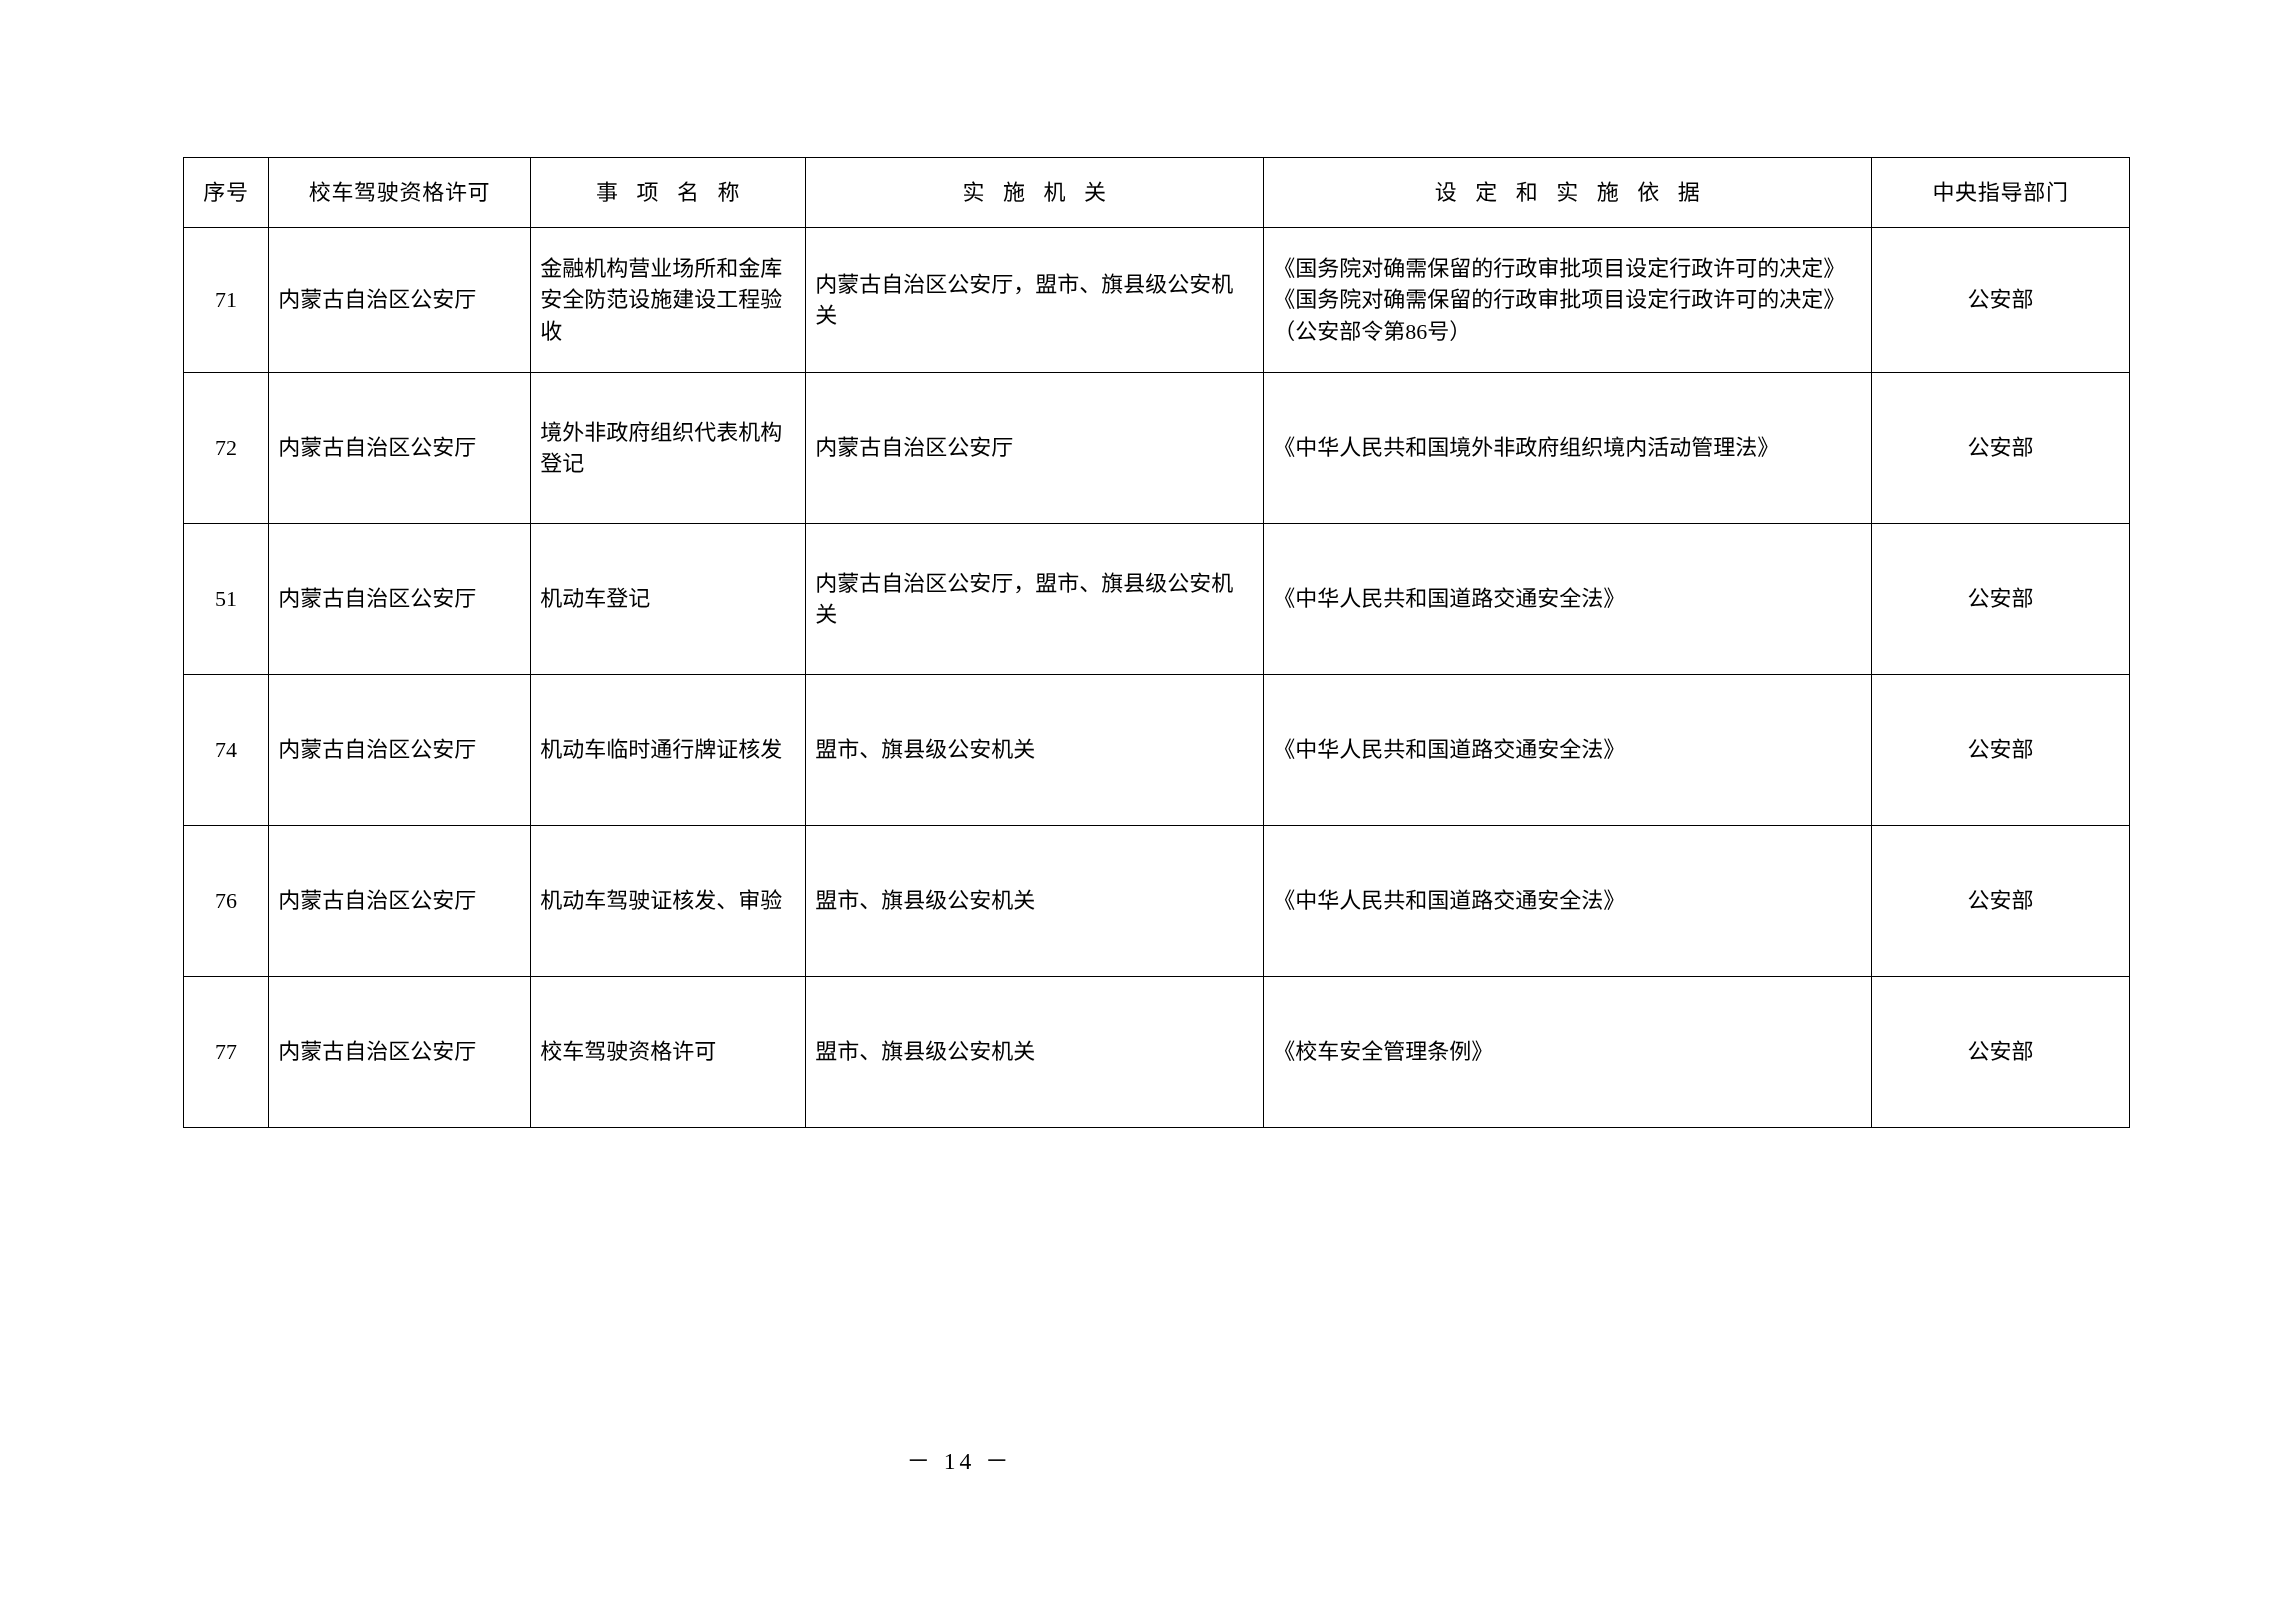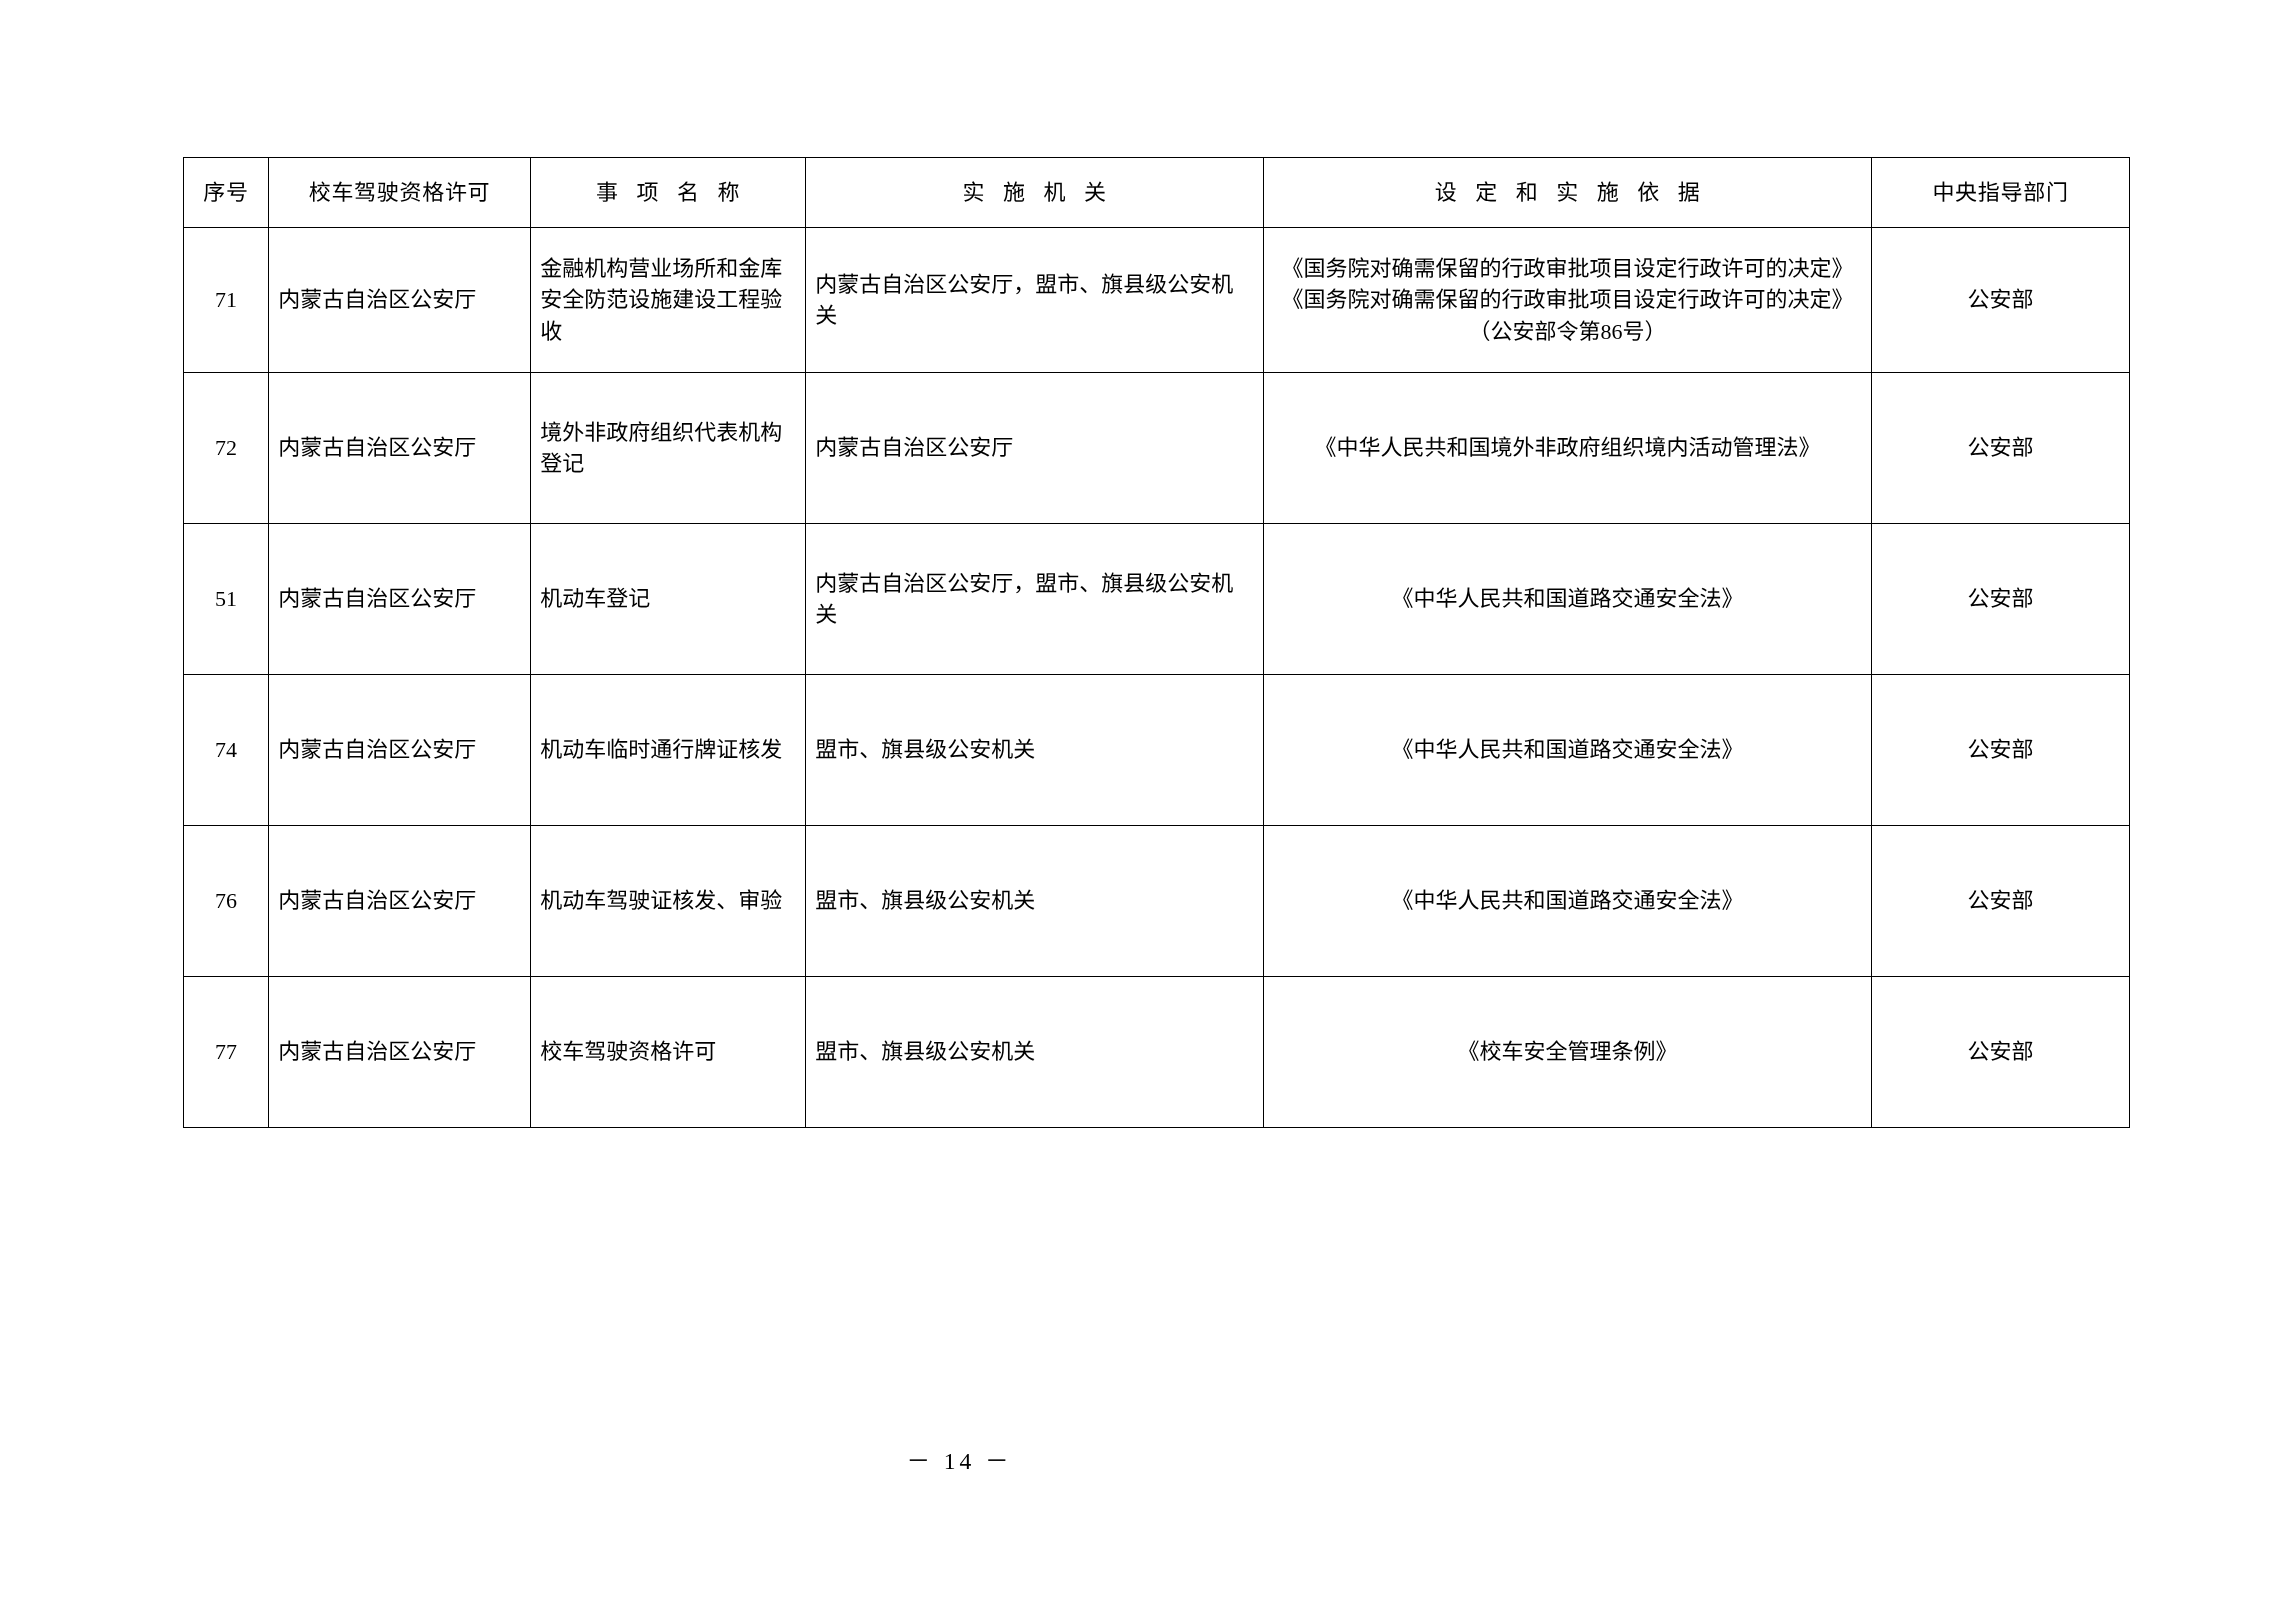--- a/index.html
+++ b/index.html
@@ -70,21 +70,21 @@
   }
   td.item {
     text-align: left;
     font-size: 22px;
   }
   td.org {
     text-align: left;
     font-size: 22px;
   }
   td.basis {
-    text-align: center;
+    text-align: left;
     font-size: 22px;
   }
   td.central {
     text-align: center;
     font-size: 22px;
   }
   tbody tr.row-tall td { height: 131px; }
   tbody tr.row-std td  { height: 137px; }
 
   .page-number {

